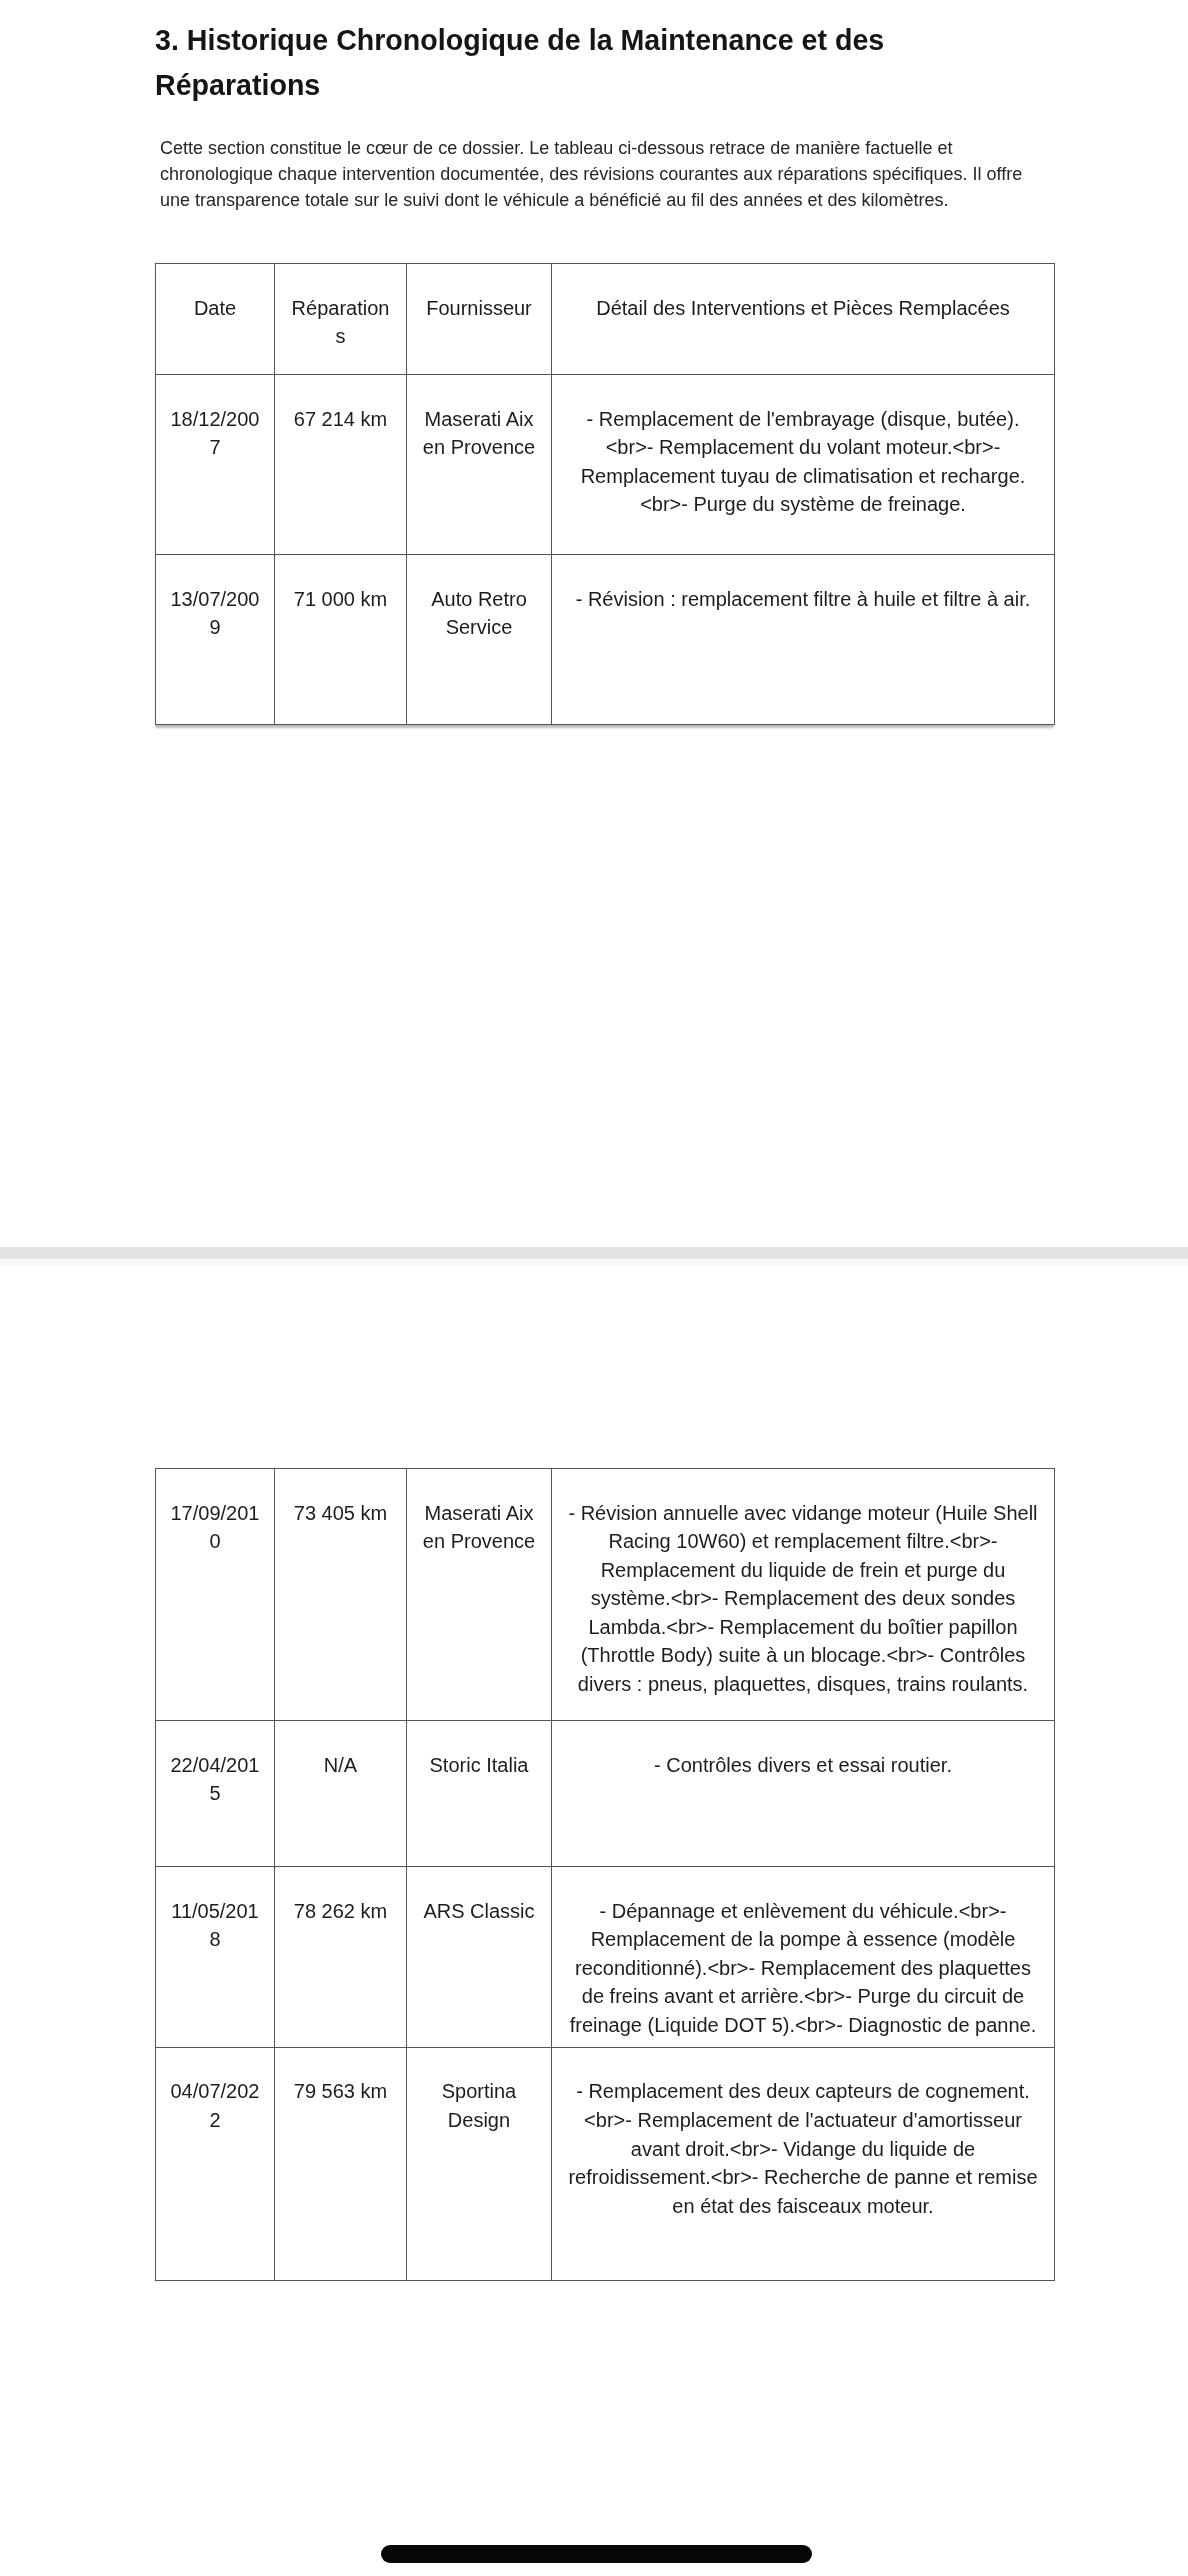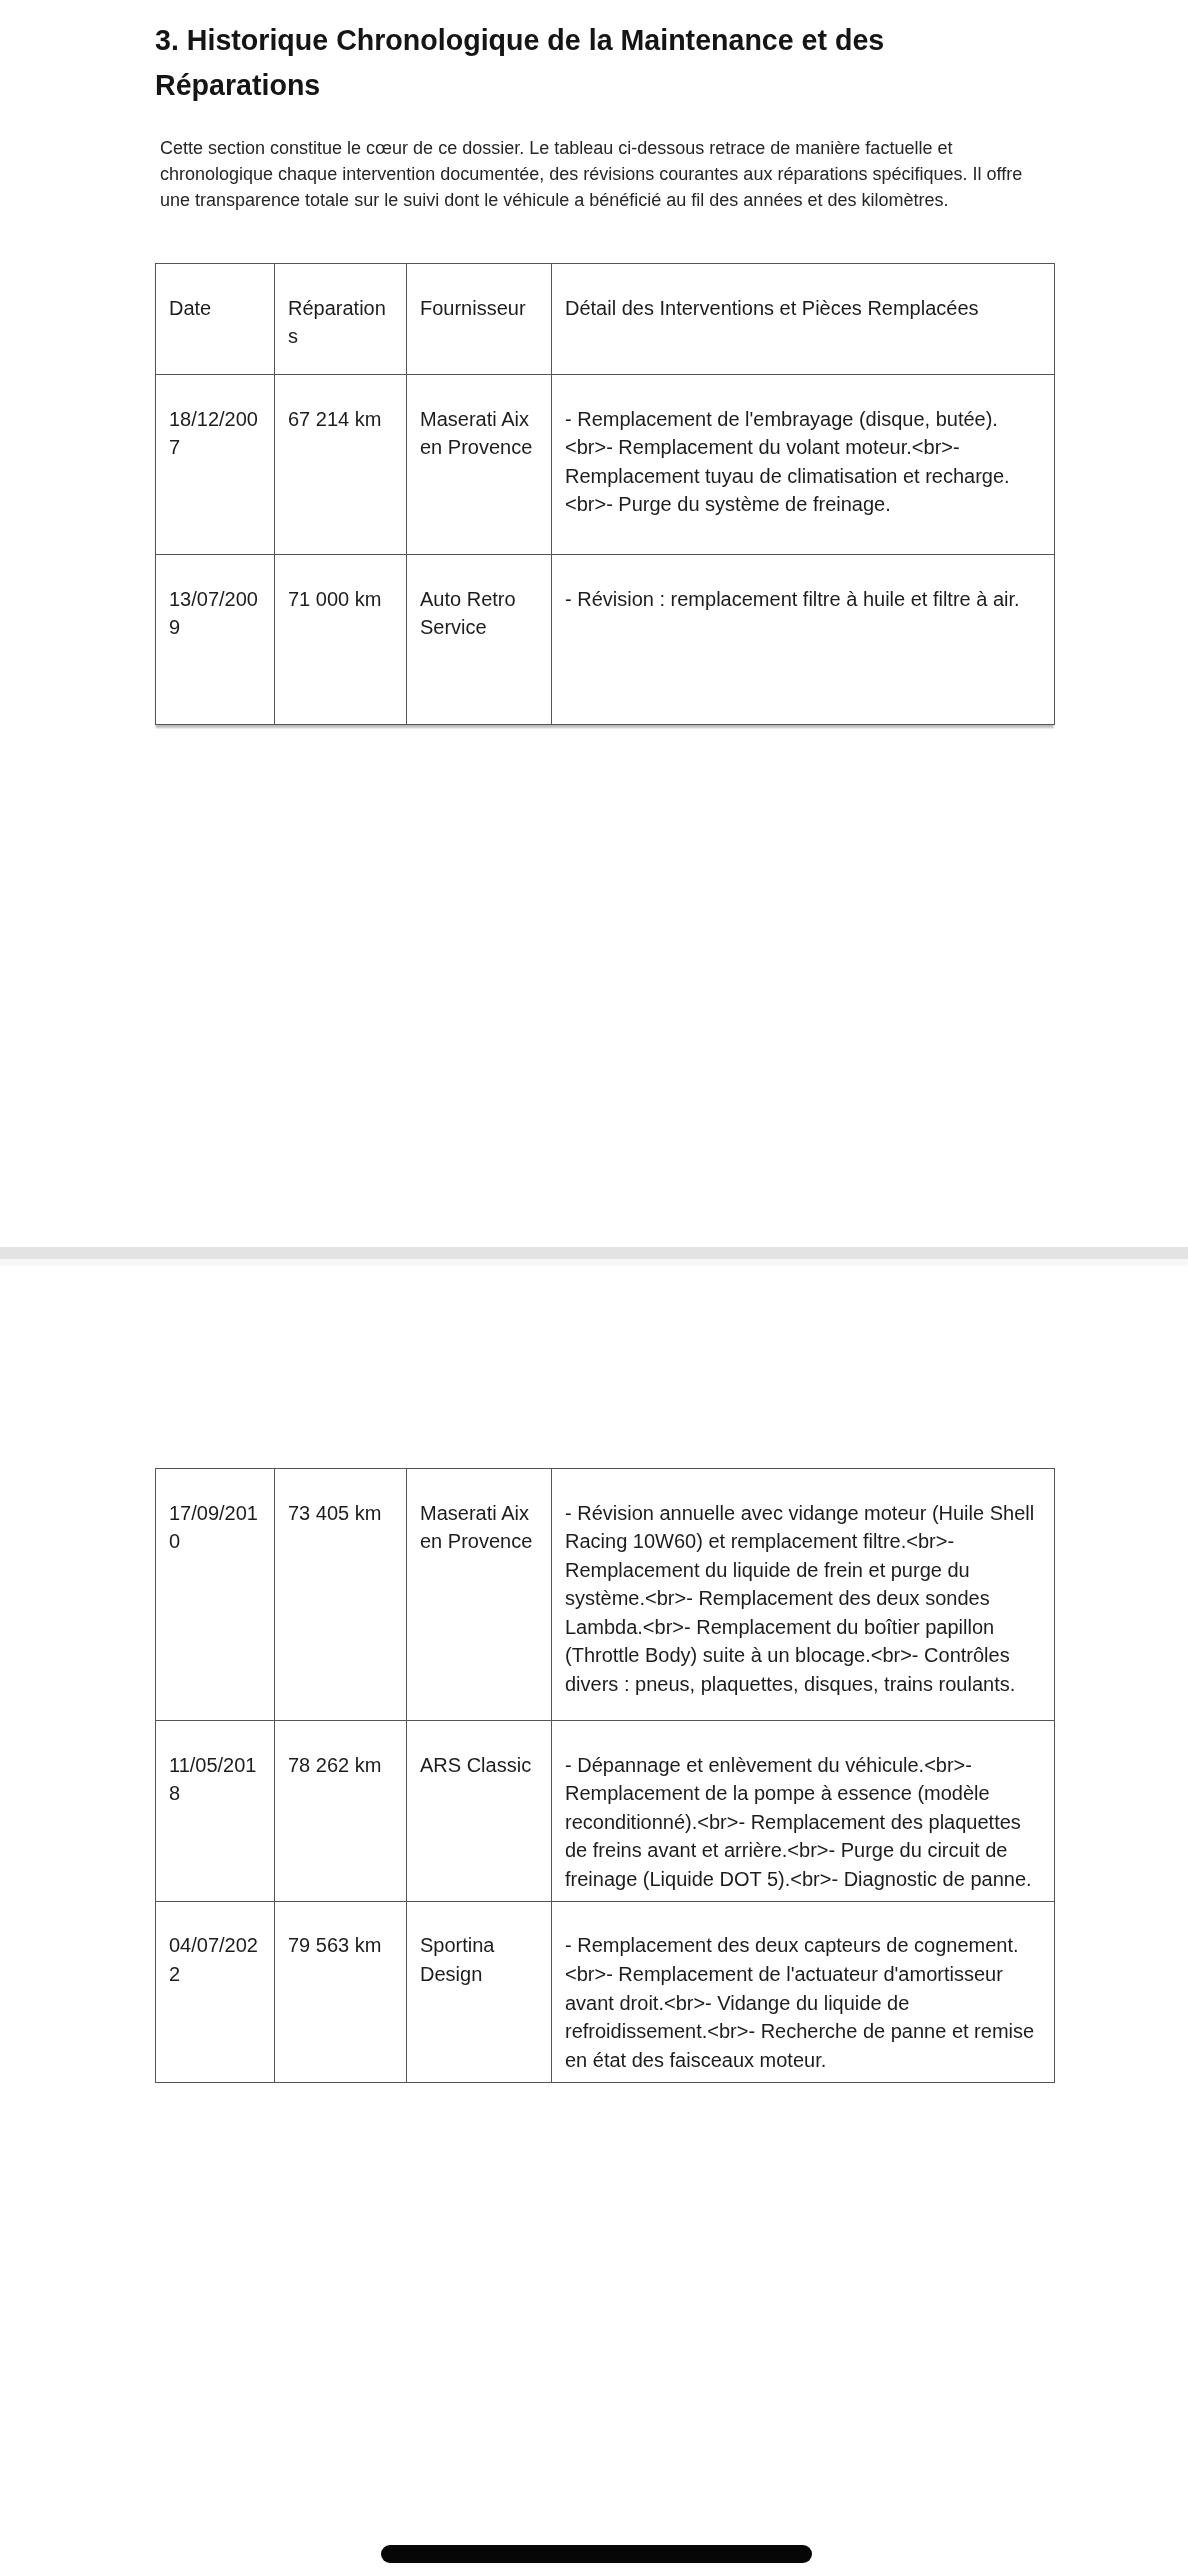--- a/index.html
+++ b/index.html
@@ -14,21 +14,21 @@
   }
   .intro{
     position:absolute;left:155px;top:130px;width:877px;margin:5px;
     font-size:18px;line-height:26px;color:#262626;
   }
   .doc-table{
     position:absolute;left:155px;width:898px;background:#ffffff;
     border-collapse:collapse;table-layout:fixed;
   }
   .doc-table th,.doc-table td{
-    border:1.8px solid #555555;vertical-align:top;text-align:left;
+    border:1.8px solid #555555;vertical-align:top;text-align:center;
     font-weight:400;font-size:20px;line-height:28.6px;color:#1d1d1d;
     padding:29.5px 13px 7.4px;overflow-wrap:anywhere;word-wrap:break-word;
   }
   col.c-date{width:119px}
   col.c-km{width:132px}
   col.c-sup{width:145px}
   col.c-det{width:503px}
   #table1{top:263px;box-shadow:0 3.7px 1.8px -0.9px rgba(0,0,0,.28);}
   #table2{top:1468px;}
   #table1 thead tr{height:111px}
@@ -104,20 +104,26 @@
     <tbody>
 
         <tr>
           <td>17/09/2010</td>
           <td>73 405 km</td>
           <td>Maserati Aix en Provence</td>
           <td>- Révision annuelle avec vidange moteur (Huile Shell Racing 10W60) et remplacement filtre.&lt;br&gt;- Remplacement du liquide de frein et purge du système.&lt;br&gt;- Remplacement des deux sondes Lambda.&lt;br&gt;- Remplacement du boîtier papillon (Throttle Body) suite à un blocage.&lt;br&gt;- Contrôles divers : pneus, plaquettes, disques, trains roulants.</td>
         </tr>
 
 
+        <tr>
+          <td>22/04/2015</td>
+          <td>N/A</td>
+          <td>Storic Italia</td>
+          <td>- Contrôles divers et essai routier.</td>
+        </tr>
 
         <tr>
           <td>11/05/2018</td>
           <td>78 262 km</td>
           <td>ARS Classic</td>
           <td>- Dépannage et enlèvement du véhicule.&lt;br&gt;- Remplacement de la pompe à essence (modèle reconditionné).&lt;br&gt;- Remplacement des plaquettes de freins avant et arrière.&lt;br&gt;- Purge du circuit de freinage (Liquide DOT 5).&lt;br&gt;- Diagnostic de panne.</td>
         </tr>
 
 
         <tr>

